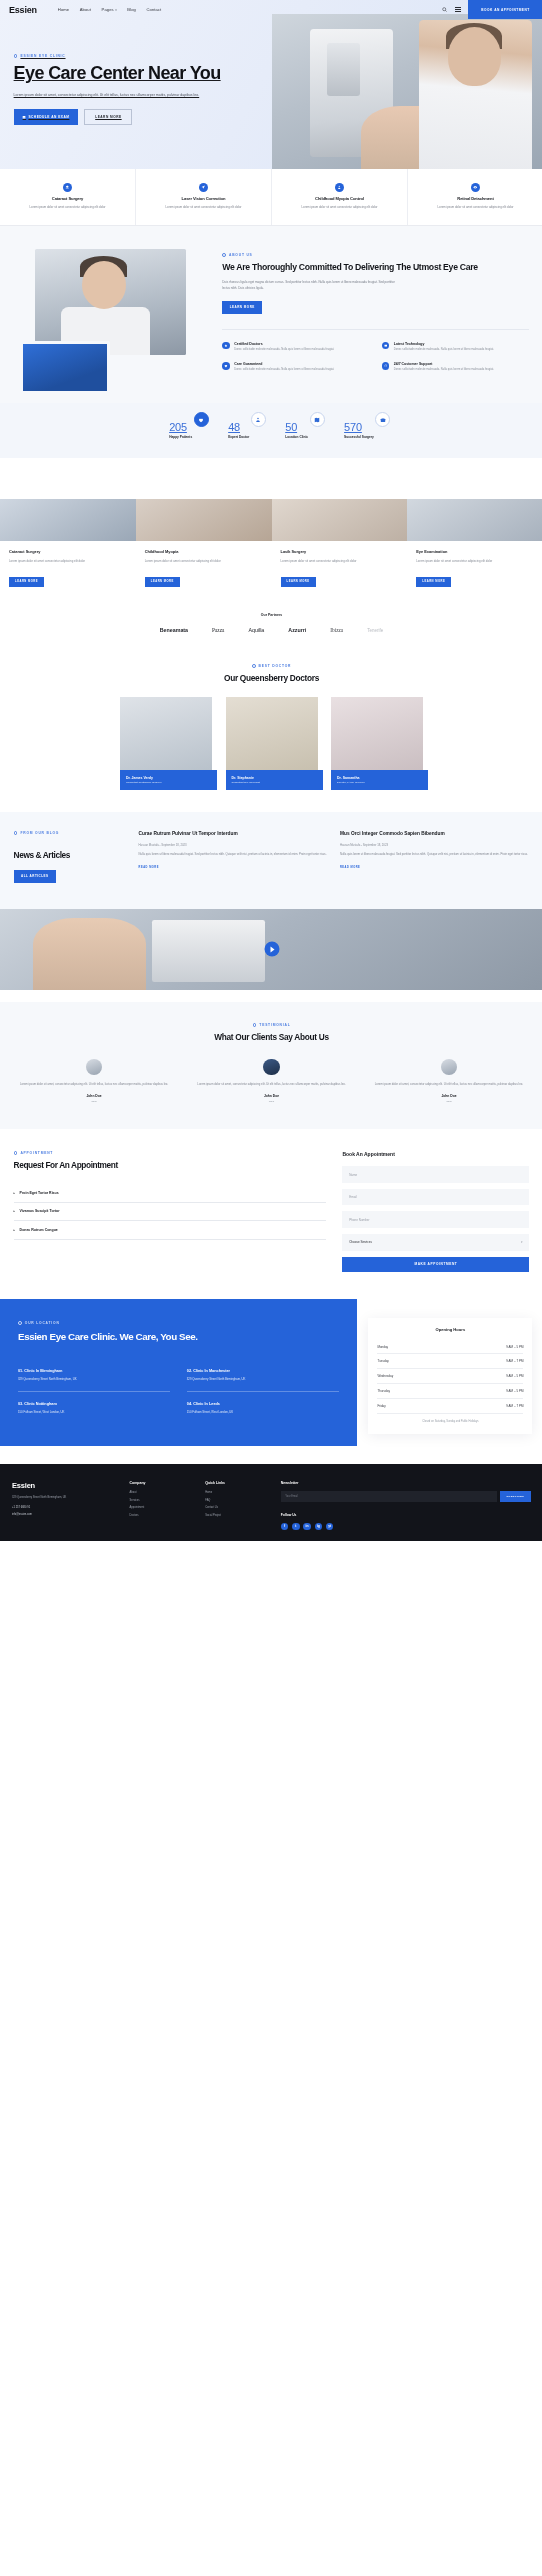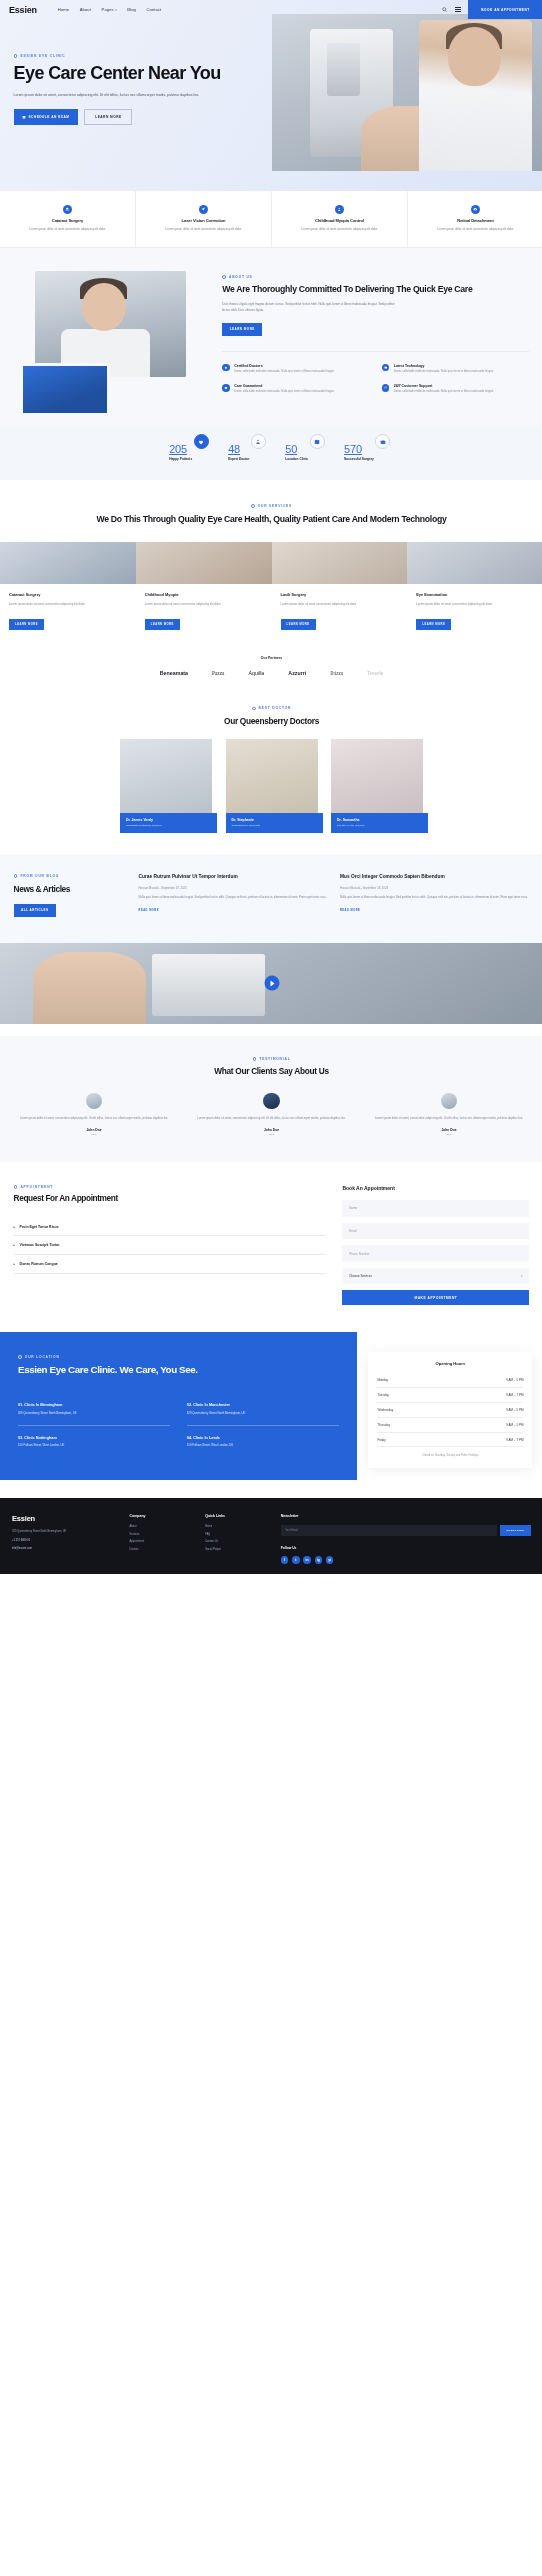--- a/index.html
+++ b/index.html
@@ -23,21 +23,21 @@
   .ico-btn svg { width:5.3px; height:5.3px; }
   .burger { display:flex; flex-direction:column; gap:1px; }
   .burger i { display:block; width:6px; height:0.8px; background:#2b2d33; }
   .cta-top {
     background:#2563d9; color:#fff; font-size:3.2px; letter-spacing:0.5px;
     width:75px; height:19px; display:flex; align-items:center; justify-content:center;
     font-weight:600;
   }
 
   
-  .hero { position:relative; height:191px; background:linear-gradient(120deg,#eef2fb 0%,#e6ecf9 48%,#dbe5f7 100%); overflow:hidden; }
+  .hero { position:relative; height:169px; background:linear-gradient(120deg,#eef2fb 0%,#e6ecf9 48%,#dbe5f7 100%); overflow:hidden;text-decoration:underline; }
   .hero-img {
     position:absolute; right:0; top:13.6px; width:271px; height:157px;
     background:linear-gradient(160deg,#cfd6dd 0%,#b7c0ca 40%,#9aa6b3 100%);
     overflow:hidden;
   }
   .hero-img .machine { position:absolute; left:14%; top:10%; width:83px; height:128px;
     background:linear-gradient(175deg,#f2f3f5,#cdd2d8 70%,#b3b9c0); border-radius:3.8px; }
   .hero-img .machine:after { content:""; position:absolute; left:16.6px; top:13.6px; width:33px; height:53px;
     background:linear-gradient(180deg,#e3e6ea,#b9bfc6); border-radius:3px;}
   .hero-img .doc { position:absolute; right:4%; top:4%; width:113px; height:151px;
@@ -143,21 +143,21 @@
   .doc-card:nth-child(2) .ph { background:linear-gradient(165deg,#e4ded3,#c3bba9); }
   .doc-card:nth-child(3) .ph { background:linear-gradient(165deg,#e9e0e2,#c5b9bc); }
   .doc-card .cap { position:absolute; left:0; bottom:-4.5px; width:97px; background:#2563d9; color:#fff;
     padding:5.3px 6px 6px; text-align:left; }
   .doc-card .cap .nm { font-size:3.5px; font-weight:600; }
   .doc-card .cap .rl { font-size:2.5px; opacity:.85; margin-top:1.5px; }
 
   
   .news { background:#f5f8fc; padding:19.6px 13.6px 26px; display:flex; gap:12px; }
   .news-left { width:113px; }
-  .news-left h2 { font-size:8.3px; line-height:1.18; font-weight:800; letter-spacing:-0.4px; color:#14161b; margin-top:7px; }
+  .news-left h2 { font-size:8.3px; line-height:1.18; font-weight:800; letter-spacing:-0.4px; color:#14161b; margin-top:16px; }
   .np { flex:1; }
   .np h4 { font-size:4.8px; line-height:1.34; font-weight:700; color:#15171c; }
   .np .meta { font-size:2.8px; color:#888d97; margin:5.3px 0 5.3px; }
   .np p { font-size:2.8px; line-height:1.85; color:#80858f; }
   .np .rm { font-size:2.6px; letter-spacing:0.5px; font-weight:700; color:#2563d9; margin-top:6px; display:inline-block; }
 
   
   .video { height:81px; position:relative; background:linear-gradient(150deg,#cdd4dc 0%,#aab4c0 45%,#8e99a6 100%); overflow:hidden; }
   .video .pw { position:absolute; left:28%; top:14%; width:113px; height:62px; background:linear-gradient(180deg,#f0f1f3,#c9ced4); border-radius:2.3px; }
   .video .per { position:absolute; left:6%; bottom:0; width:113px; height:72px; background:linear-gradient(180deg,#e7cbb4,#cdb29c); border-radius:36% 36% 0 0; }
@@ -338,21 +338,21 @@
           <div class="hair"></div>
           <div class="face"></div>
         </div>
       <div class="ab-img2"></div>
     </div>
     <div class="about-right">
       <div class="eyebrow">
         <span class="ring"></span>
         <span class="t">ABOUT US</span>
       </div>
-      <h2>We Are Thoroughly Committed To Delivering The Quick Eye Care</h2>
+      <h2>We Are Thoroughly Committed To Delivering The Utmost Eye Care</h2>
       <p class="lead">Duis rhoncus ligula eget magna dictum cursus. Sed porttitor lectus nibh. Nulla quis lorem ut libero malesuada feugiat. Sed porttitor lectus nibh. Duis ultricies ligula.</p>
       <div class="btn-sm">LEARN MORE</div>
       <div class="feat-grid">
         <div class="feat">
           <div class="fi">
               <svg viewBox="0 0 24 24">
                 <path d="M12 2l2.6 5.3 5.9.9-4.3 4.2 1 5.9-5.2-2.8L6.8 18.3l1-5.9L3.5 8.2l5.9-.9z"></path>
               </svg>
             </div>
           <div>
@@ -433,27 +433,20 @@
       <div class="bub">
           <svg viewBox="0 0 24 24">
             <rect x="3" y="7" width="18" height="13" rx="1.6"></rect>
             <path d="M9 7V5h6v2"></path>
           </svg>
         </div>
     </div>
   </section>
 
   <section class="services">
-    <div class="sec-head">
-      <div class="eyebrow">
-        <span class="ring"></span>
-        <span class="t">OUR SERVICES</span>
-      </div>
-      <h2>We Do This Through Quality Eye Care Health, Quality Patient Care And Modern Technology</h2>
-    </div>
     <div class="svc-grid">
       <div class="svc">
         <div class="ph"></div>
         <div class="body">
           <h4>Cataract Surgery</h4>
           <p>Lorem ipsum dolor sit amet consectetur adipiscing elit dolor</p>
           <div class="lm">LEARN MORE</div>
         </div>
       </div>
       <div class="svc">

